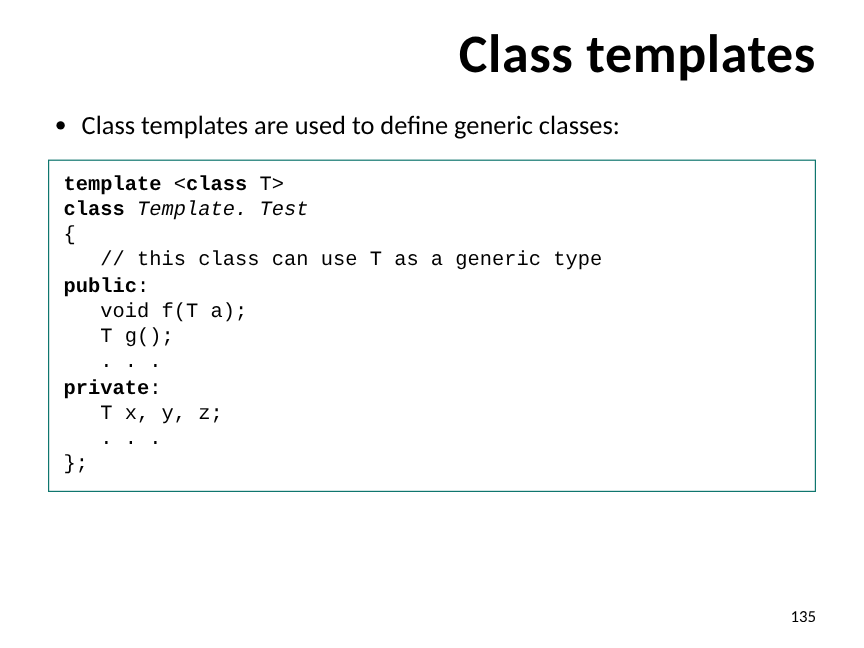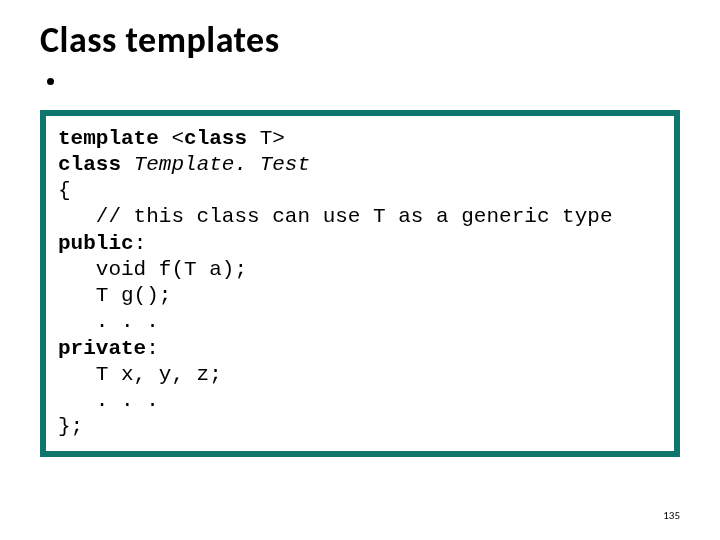--- a/index.html
+++ b/index.html
@@ -6,24 +6,24 @@
   body {
     width: 720px;
     height: 540px;
     background: #ffffff;
     font-family: Calibri, Arial, sans-serif;
     color: #000;
     position: relative;
     padding: 18px 40px 0 40px;
   }
   .title {
-    text-align: left;
-    font-size: 36px;
+    text-align: right;
+    font-size: 45px;
     font-weight: 700;
-    margin-bottom: 6px;
+    margin-bottom: 18px;
     letter-spacing: 0.5px;
   }
   ul.level1 {
     list-style: disc;
     padding-left: 28px;
     margin: 0;
   }
   ul.level1 > li {
     font-size: 22px;
     font-weight: 400;
@@ -40,44 +40,45 @@
     font-weight: 700;
     line-height: 1.25;
     text-indent: -16px;
     padding-left: 16px;
   }
   ul.level2 > li::before {
     content: "–  ";
     font-weight: 700;
   }
   .codebox {
-    border: 6px solid #0f766e;
+    border: 1px solid #0f766e;
     margin: 14px 0 0 0;
     padding: 10px 28px 10px 12px;
     font-family: "Courier New", Courier, monospace;
-    font-size: 21px;
+    font-size: 17px;
     line-height: 1.25;
     white-space: pre;
   }
   .codebox .kw { font-weight: 700; }
   .codebox .em { font-style: italic; }
   .pagenum {
     position: absolute;
     right: 40px;
     bottom: 18px;
-    font-size: 11px;
+    font-size: 14px;
   }
 </style>
 </head>
 <body>
 
 <div class="title">Class templates</div>
 
 <ul class="level1">
   <li>
+    <span>Class templates are used to define generic classes:</span>
   </li>
 </ul>
 
 <div class="codebox"><span class="kw">template</span><span> &lt;</span><span class="kw">class</span><span> T&gt;</span>
 <span class="kw">class</span><span> </span><span class="em">Template. Test</span>
 <span>{</span>
 <span>   // this class can use T as a generic type</span>
 <span class="kw">public</span><span>:</span>
 <span>   void f(T a);</span>
 <span>   T g();</span>

